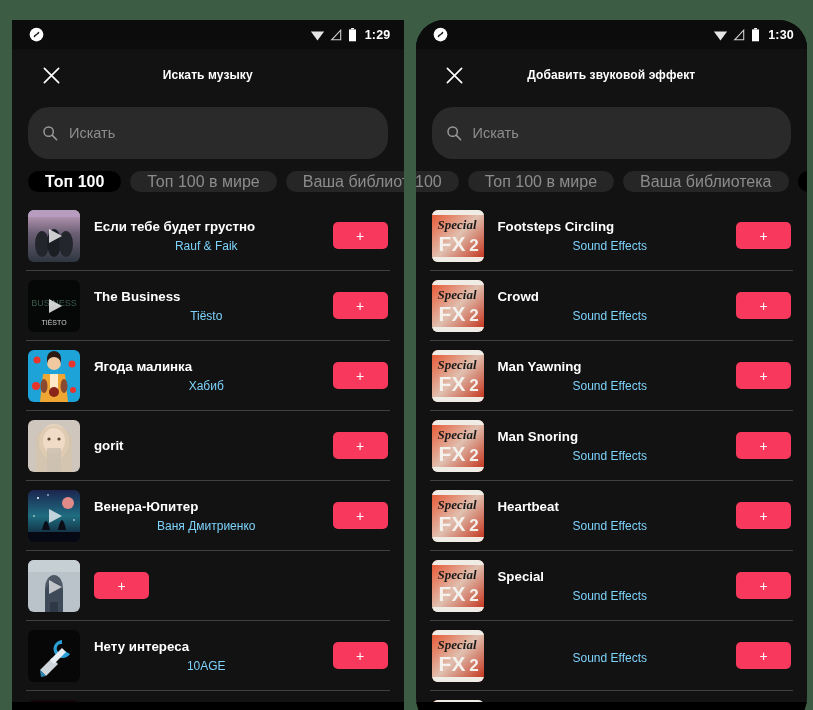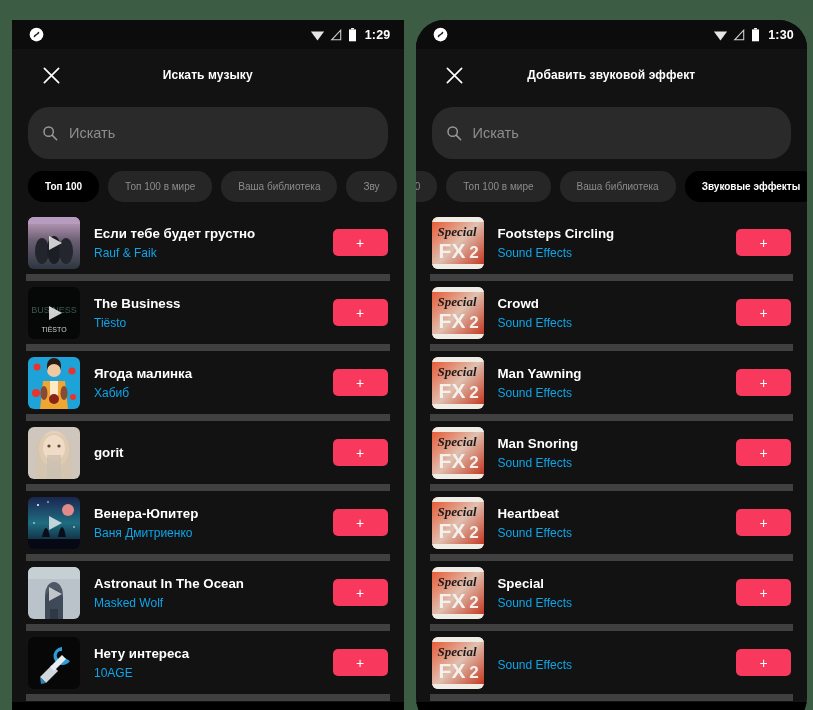--- a/index.html
+++ b/index.html
@@ -108,25 +108,25 @@
     margin-top: 12px;
     padding: 0 0 0 16px;
     display: flex;
     gap: 9px;
     flex: 0 0 auto;
     overflow: hidden;
     white-space: nowrap;
   }
   .phone.right .chips-scroller { padding-left: 0; margin-left: -48px; }
   .chip {
-    height: 31px;
+    height: 21px;
     border-radius: 15px;
     display: flex; align-items: center; justify-content: center;
     padding: 0 17px;
-    font-size: 10px;
+    font-size: 16px;
     background: #262626;
     color: #8c8c8c;
     flex: 0 0 auto;
     cursor: pointer;
   }
   .chip.active {
     background: #000000;
     color: #ffffff;
     font-weight: bold;
   }
@@ -135,21 +135,21 @@
   .list {
     margin-top: 9px;
     flex: 1 1 auto;
     overflow: hidden;
     padding: 0 14px 0 14px;
   }
   .row {
     height: 70px;
     display: flex;
     align-items: center;
-    border-bottom: 7px solid #404040;
+    border-bottom: 1px solid #404040;
     gap: 14px;
     padding: 0 2px;
     cursor: pointer;
   }
   .thumb {
     width: 52px; height: 52px;
     border-radius: 6px;
     flex: 0 0 auto;
     position: relative;
     overflow: hidden;
@@ -160,26 +160,27 @@
   .title {
     color: #ffffff;
     font-size: 13.3px;
     font-weight: bold;
     white-space: nowrap;
     overflow: hidden;
     text-overflow: ellipsis;
     line-height: 1.35;
   }
   .subtitle {
-    color: #0ea5e9;
+    color: #7dd3fc;
     font-size: 12px;
     margin-top: 4px;
     white-space: nowrap;
     overflow: hidden;
     text-overflow: ellipsis;
+    text-align: center;
   }
   .add-btn {
     width: 55px; height: 27px;
     background: #F8385C;
     border: none;
     border-radius: 5px;
     color: #ffffff;
     font-size: 14px;
     font-weight: 500;
     display: flex; align-items: center; justify-content: center;
@@ -382,24 +383,20 @@
         <div class="thumb">
           <svg viewBox="0 0 52 52">
             <rect width="52" height="52" fill="#b9c3c9"></rect>
             <rect y="0" width="52" height="12" fill="#c6cfd4"></rect>
             <ellipse cx="26" cy="28" rx="9" ry="13" fill="#4e5866"></ellipse>
             <path d="M17 30 Q26 14 35 30 L35 52 L17 52 Z" fill="#3f4a58"></path>
             <rect x="22" y="42" width="8" height="10" fill="#2f3945"></rect>
             <path d="M21 20 L34 27 L21 34 Z" fill="#ffffff" opacity="0.68"></path>
           </svg>
         </div>
-        <div class="meta">
-          <div class="title">Astronaut In The Ocean</div>
-          <div class="subtitle">Masked Wolf</div>
-        </div>
         <button class="add-btn">+</button>
       </div>
 
       <div class="row">
         <div class="thumb">
           <svg viewBox="0 0 52 52">
             <rect width="52" height="52" fill="#070707"></rect>
             <path d="M12 40 L24 28 L30 34 L18 46 Z" fill="#cfd6dc"></path>
             <path d="M12 40 L18 46 L13 47 Z" fill="#2b86b5"></path>
             <path d="M34 10 a9 9 0 1 0 8 14 l-5 -3 a4.5 4.5 0 1 1 -3 -7 Z" fill="#2b9fd6"></path>

